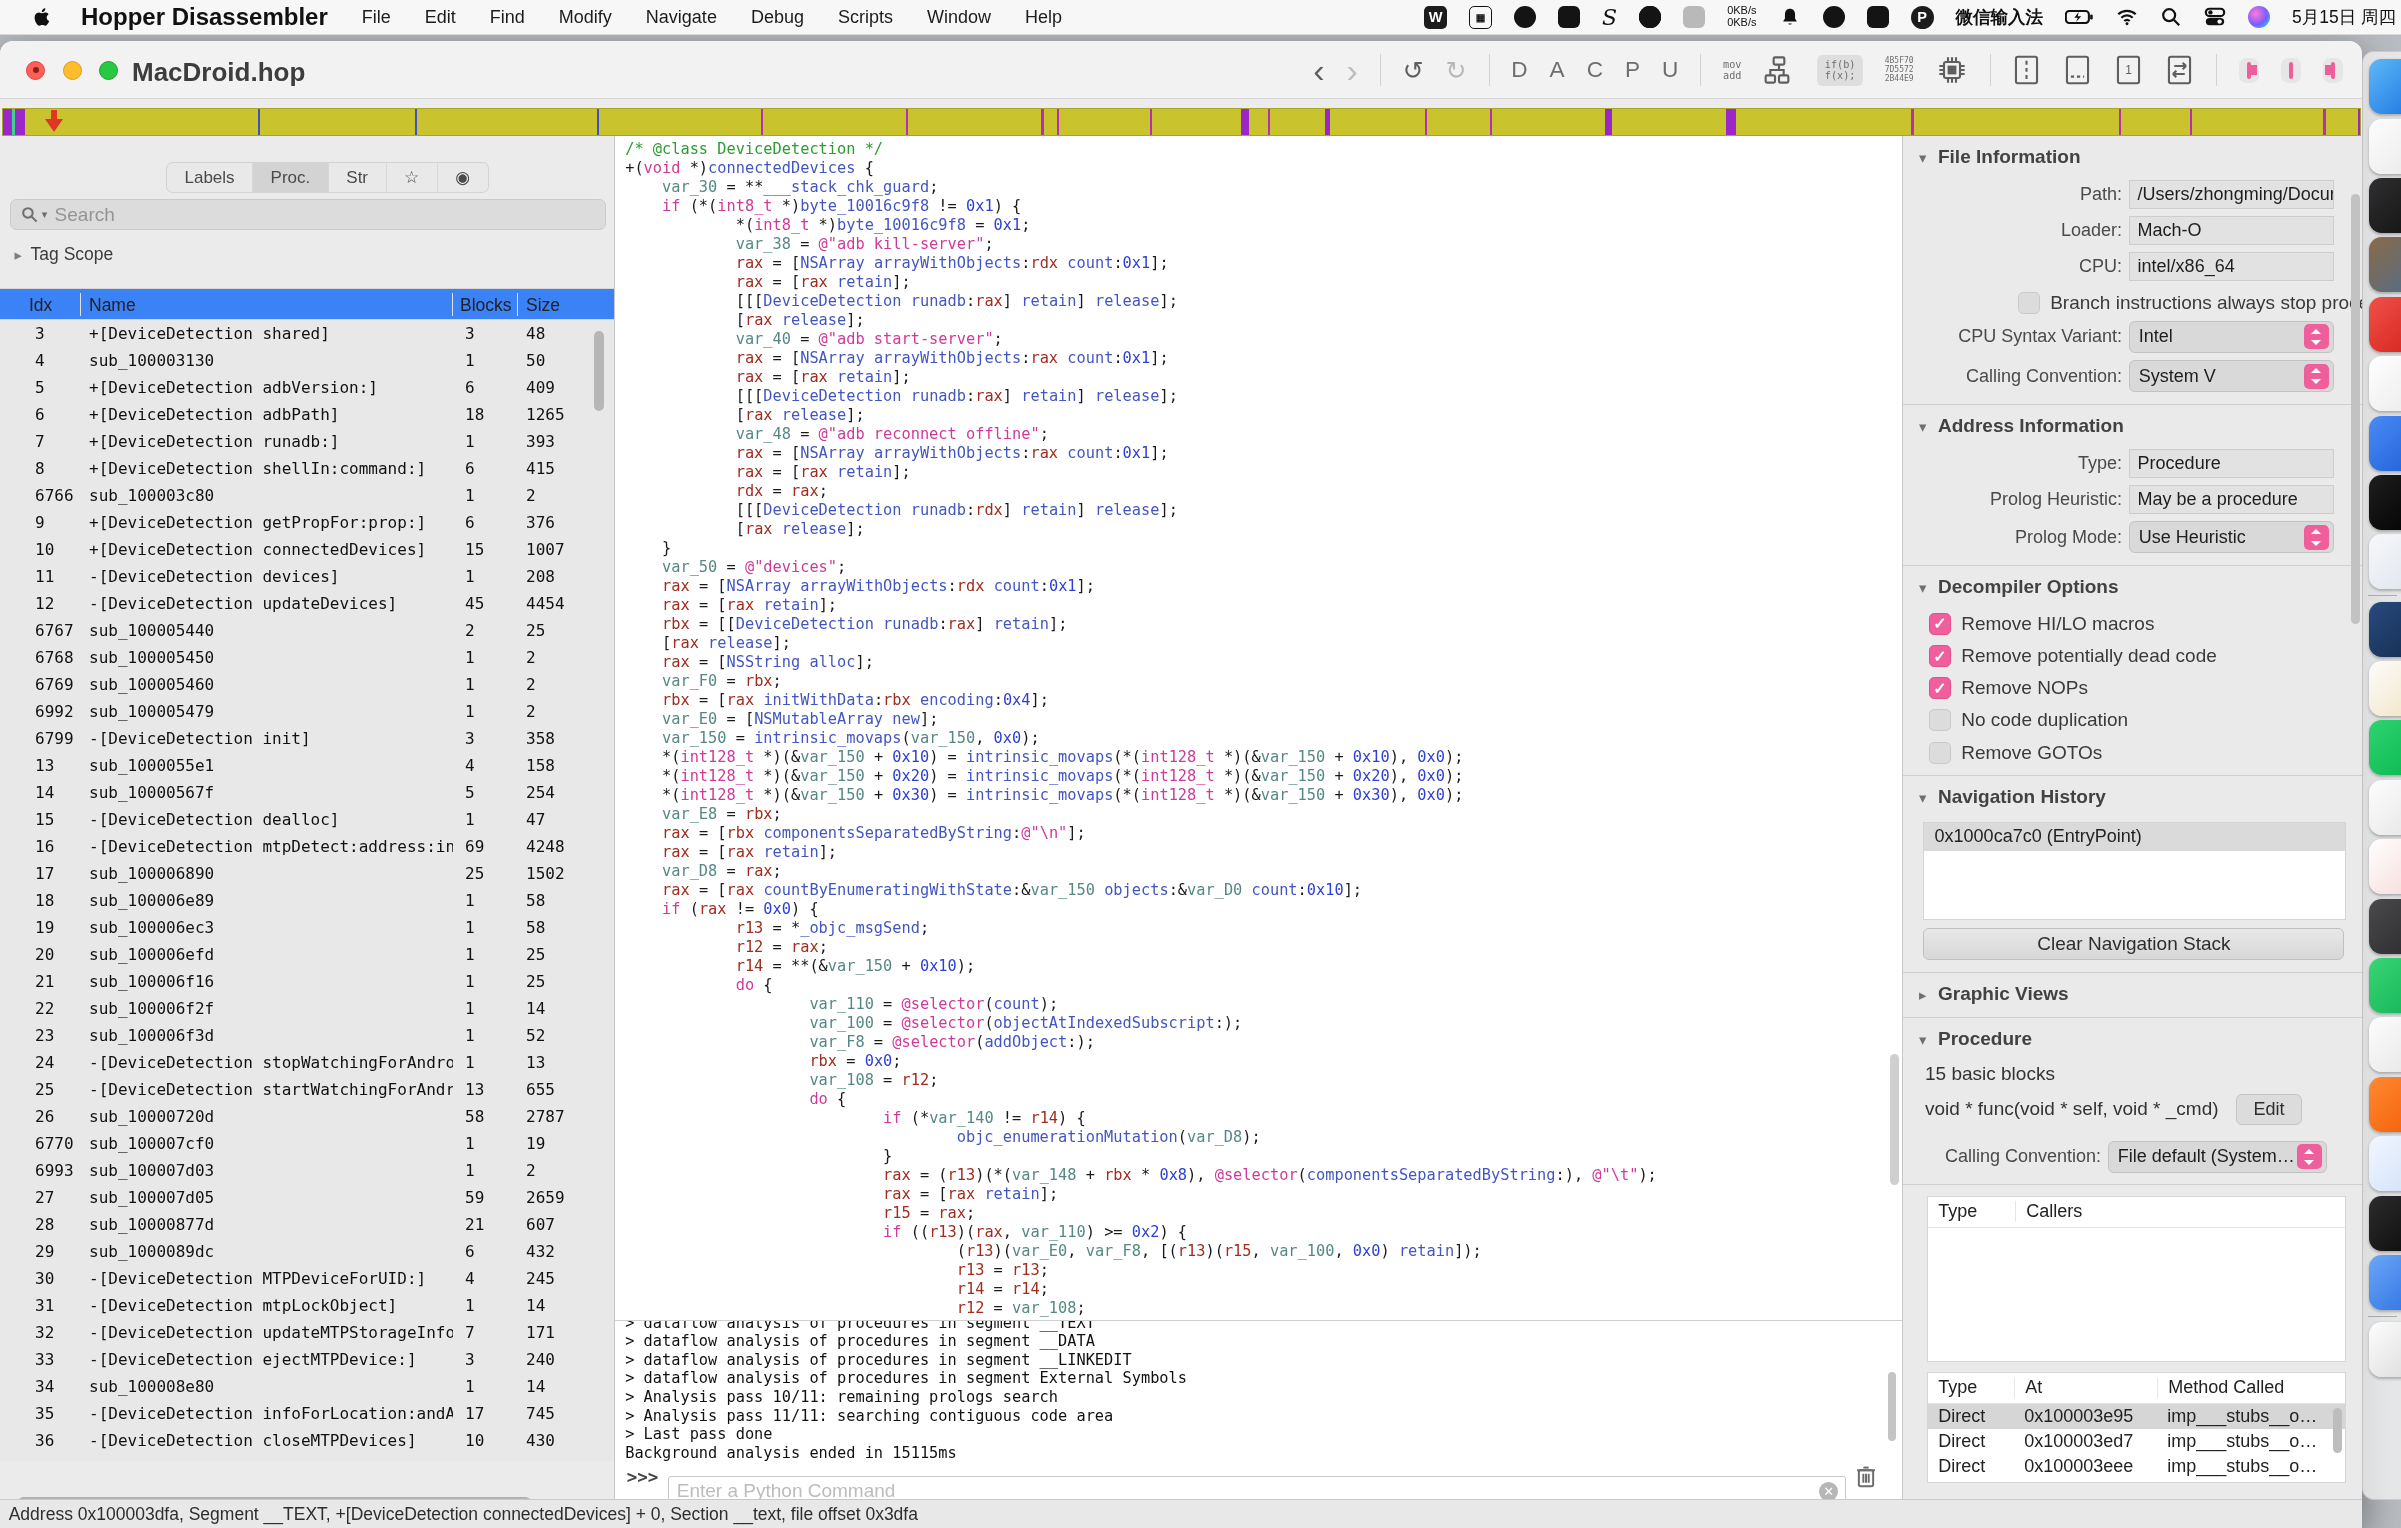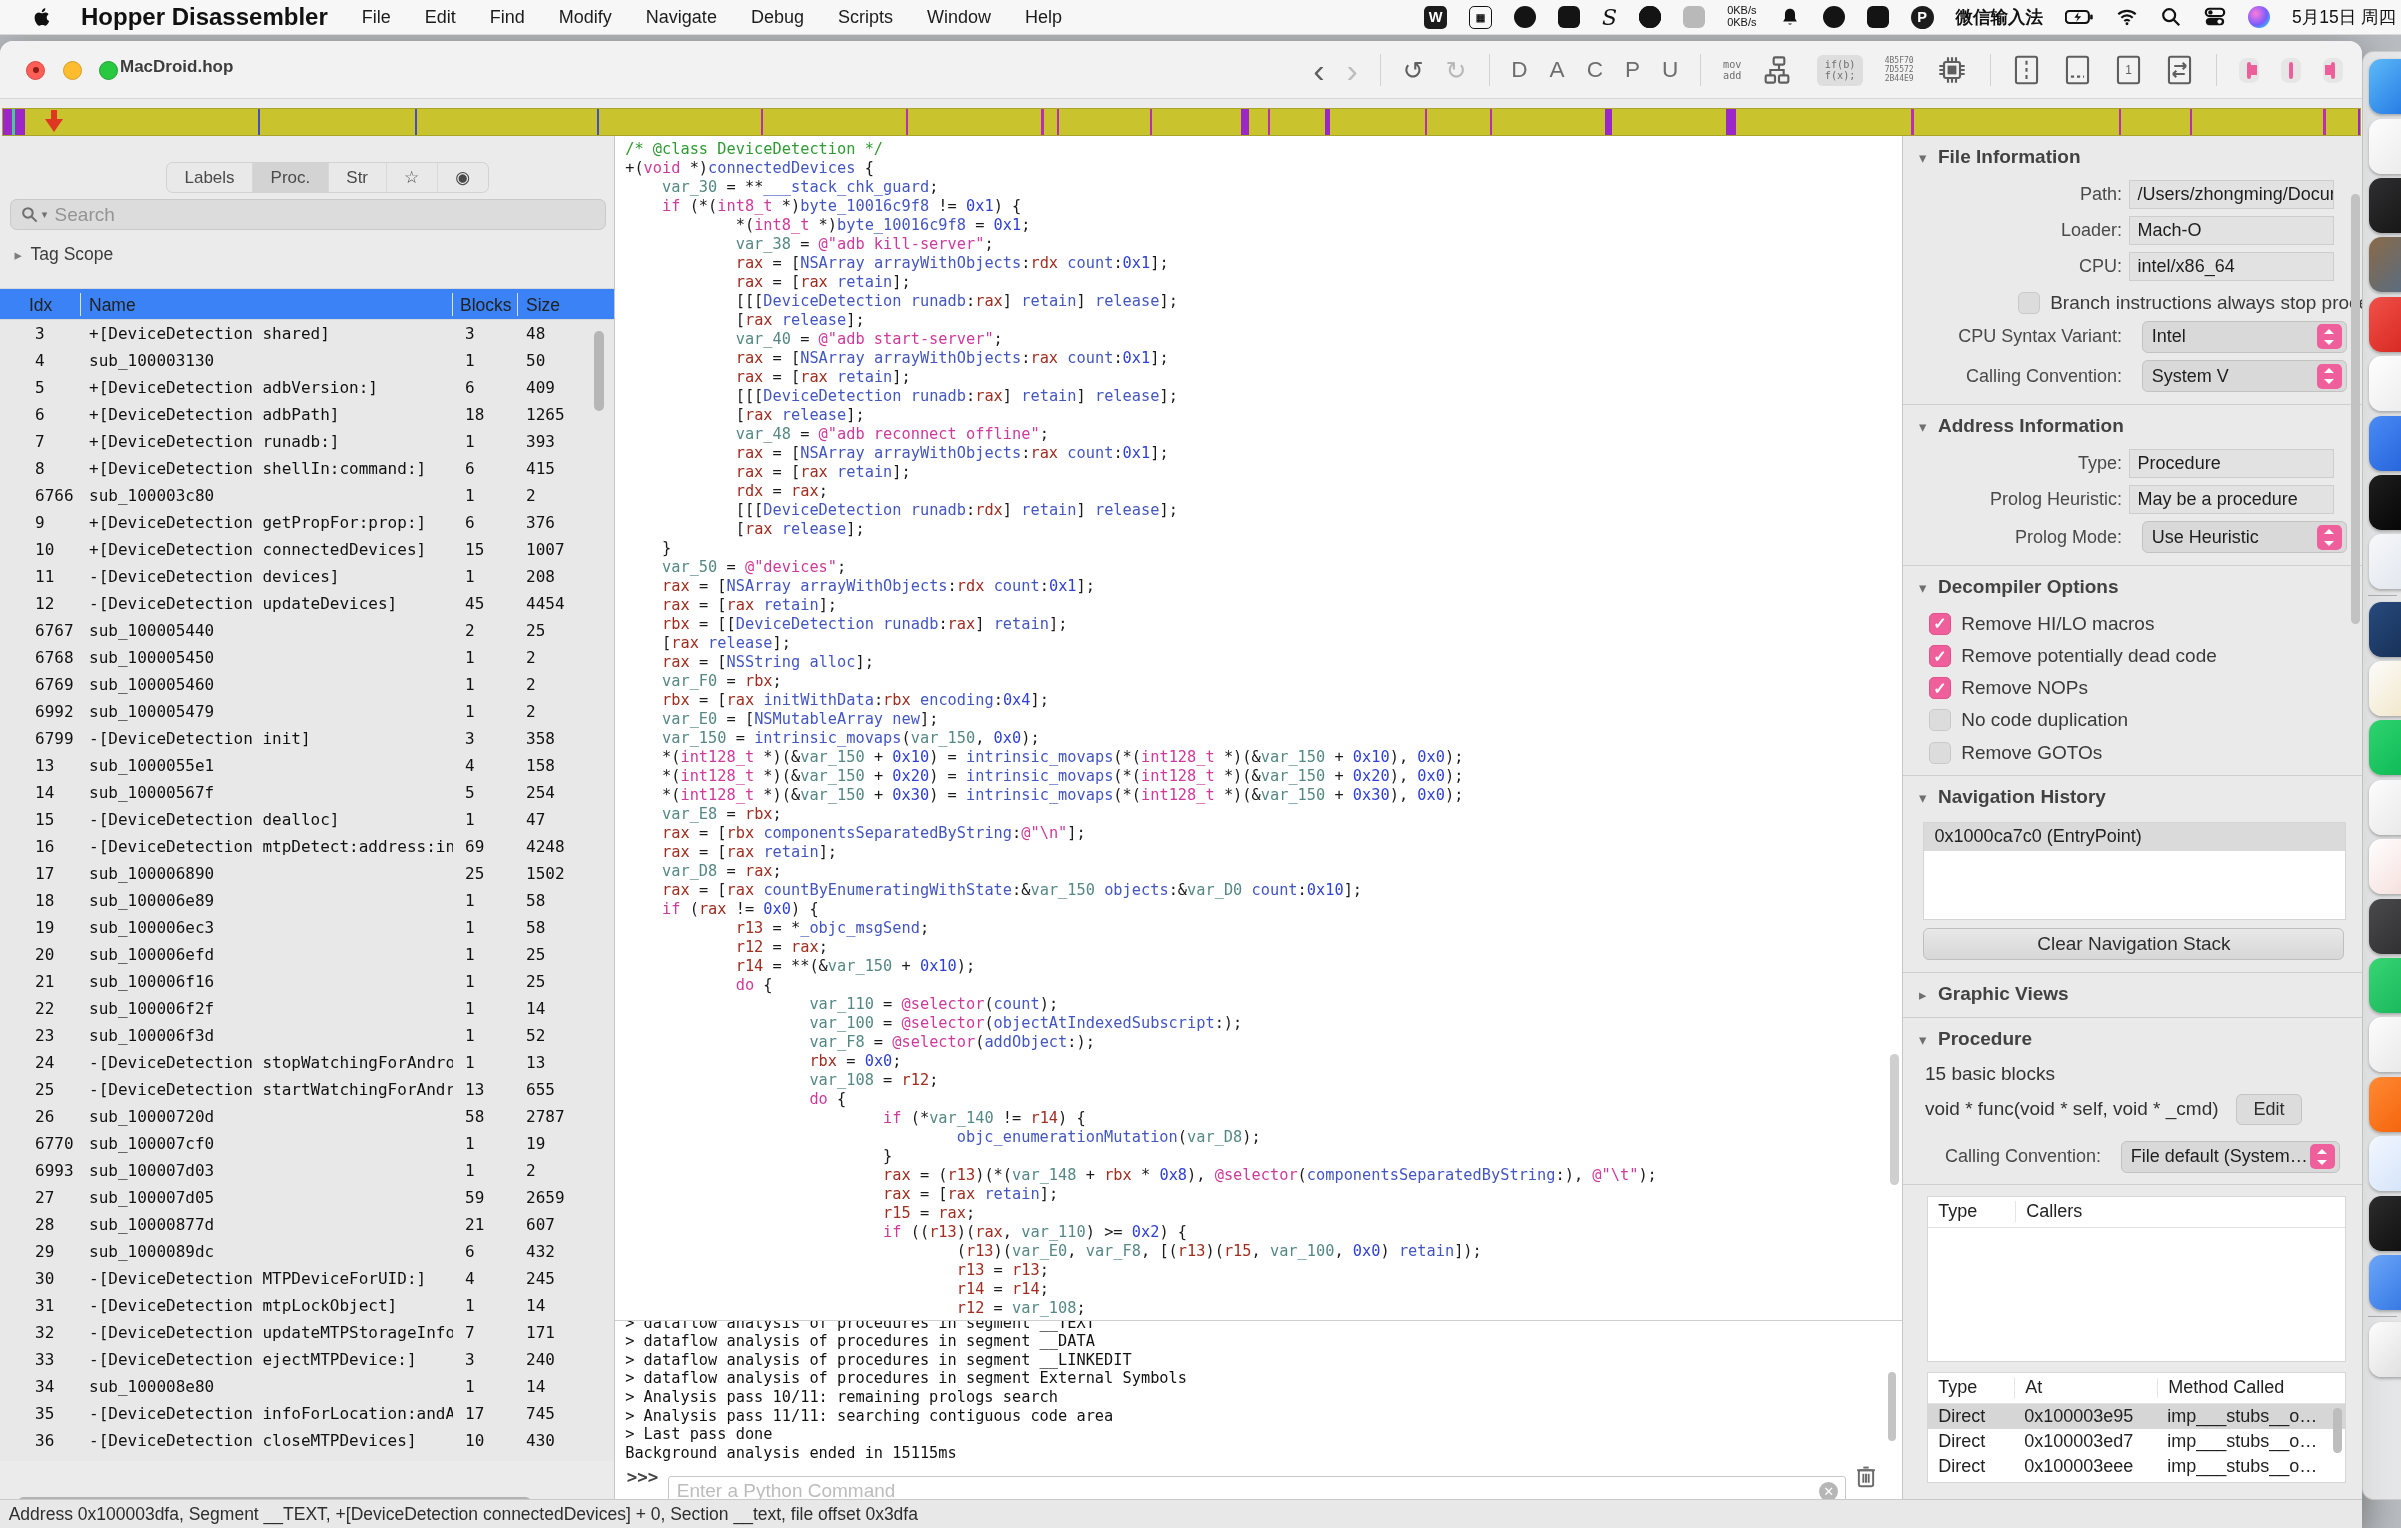--- a/index.html
+++ b/index.html
@@ -32,21 +32,21 @@
   
   #window { position:absolute; left:0; top:41px; width:2362px; height:1487px; background:#ececec;
             border-radius:13px 13px 0 0; box-shadow:0 13px 44px rgba(0,0,0,.45); }
   #titlebar { position:absolute; left:0; top:0; width:100%; height:58px; background:#f2f2f2;
               border-bottom:0.7px solid #d6d6d6; border-radius:13px 13px 0 0; }
   .traffic { position:absolute; top:19.7px; width:19px; height:19px; border-radius:50%; }
   #tl-close { left:26px; background:#ff5f57; border:0.7px solid #e0443e; }
   #tl-close::after { content:""; position:absolute; left:5.8px; top:5.8px; width:5.8px; height:5.8px; border-radius:50%; background:#8e1d18; }
   #tl-min { left:63px; background:#febc2e; border:0.7px solid #d89e24; }
   #tl-max { left:99px; background:#28c840; border:0.7px solid #1ea133; }
-  #win-title { position:absolute; left:120px; top:16px; font-size:17px; font-weight:600; color:#3d3d3d; }
+  #win-title { position:absolute; left:132px; top:16px; font-size:26px; font-weight:600; color:#3d3d3d; }
 
   
   #toolbar { position:absolute; right:19px; top:5.8px; height:47px; display:flex; align-items:center; gap:22px; }
   .tb-sep { width:0.7px; height:32px; background:#d2d2d2; }
   .tb-chev { font-size:34px; color:#5f5f5f; line-height:1; }
   .tb-chev.dim { color:#bdbdbd; }
   .tb-glyph { font-size:25px; color:#5f5f5f; }
   .tb-glyph.dim { color:#b8b8b8; }
   .tb-letter { font-size:22.6px; color:#6e6e6e; font-weight:500; }
   .tb-mini { font-size:10.2px; line-height:11px; color:#6e6e6e; text-align:center; font-family:"DejaVu Sans Mono",monospace; }
@@ -133,21 +133,21 @@
   
   #inspector { position:absolute; left:1902px; top:95px; width:460px; height:1364px; background:#eaeaea;
                border-left:0.7px solid #c6c6c6; overflow:hidden; font-size:18px; color:#3a3a3a; }
   .sec-head { display:flex; align-items:center; gap:7.3px; font-size:19px; font-weight:bold; color:#424242; padding:10.2px 0 4.4px 16px; }
   .sec-head .dis { font-weight:normal; font-size:14.6px; color:#6f6f6f; width:11.7px; }
   .sec { border-bottom:0.7px solid #cfcfcf; padding-bottom:11.7px; }
   .frow { display:flex; align-items:center; margin:7.3px 0 0 0; }
   .frow .lbl { width:219px; text-align:right; color:#4a4a4a; flex:0 0 219px; }
   .frow .val { margin-left:7.3px; width:205px; height:29px; background:#e2e2e2; border:0.7px solid #cdcdcd;
                display:flex; align-items:center; padding:0 7.3px; font-size:18px; color:#1e1e1e; white-space:nowrap; overflow:hidden; }
-  .frow .dd { margin-left:20px; width:205px; height:32px; background:#d9d9d9; border:0.7px solid #c2c2c2; border-radius:5.8px;
+  .frow .dd { margin-left:7px; width:205px; height:32px; background:#d9d9d9; border:0.7px solid #c2c2c2; border-radius:5.8px;
               display:flex; align-items:center; padding:0 4.4px 0 8.7px; font-size:18px; color:#1e1e1e; white-space:nowrap; overflow:hidden; }
   .dd .ddtext { flex:1; overflow:hidden; }
   .stepper { flex:0 0 25px; height:25px; background:#ee5f9b; border-radius:5.1px; position:relative; }
   .stepper::before, .stepper::after { content:""; position:absolute; left:7.3px; width:0; height:0;
               border-left:5.1px solid transparent; border-right:5.1px solid transparent; }
   .stepper::before { top:4.4px; border-bottom:5.8px solid #fff; }
   .stepper::after { bottom:4.4px; border-top:5.8px solid #fff; }
   .cbrow { display:flex; align-items:center; gap:10.2px; margin:10.2px 0 0 26px; white-space:nowrap; overflow:hidden; font-size:19px; color:#3a3a3a; }
   .cbrow.indent { margin-left:115px; }
   .cb { flex:0 0 22px; width:22px; height:22px; border-radius:5.1px; background:#dcdcdc; border:0.7px solid #c9c9c9; }

